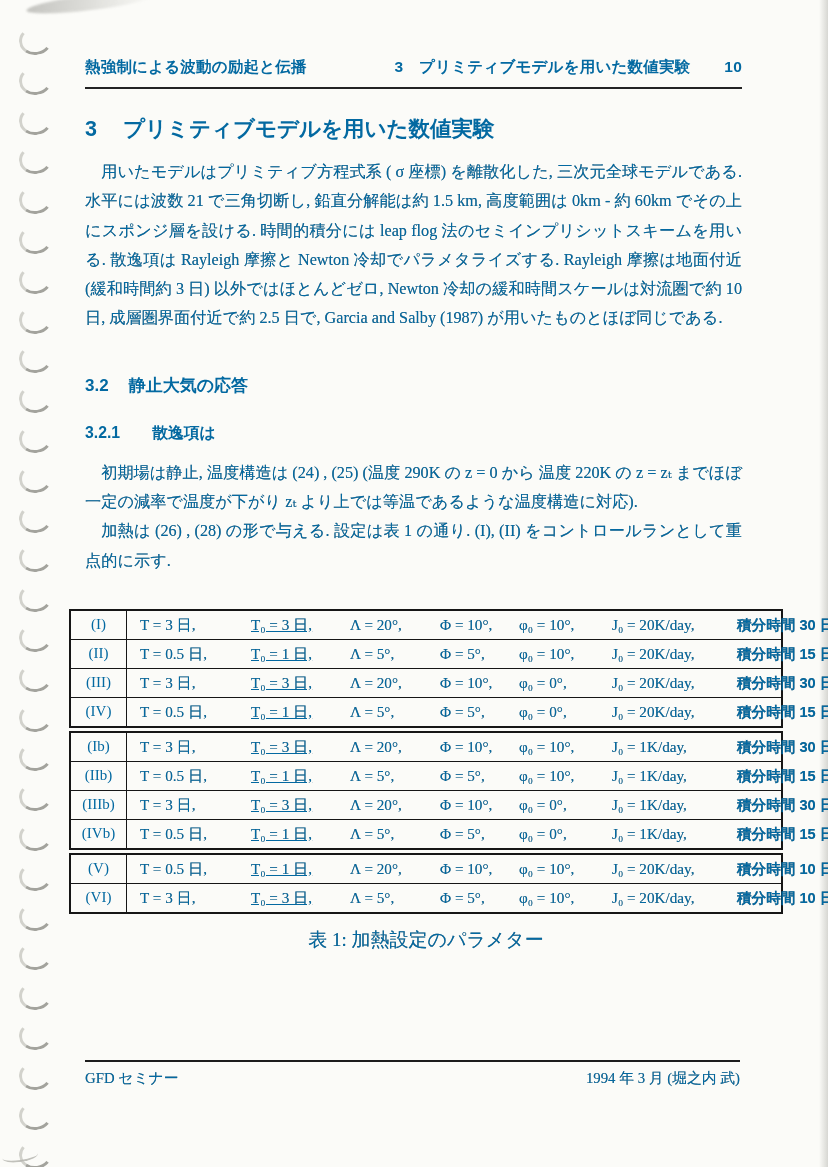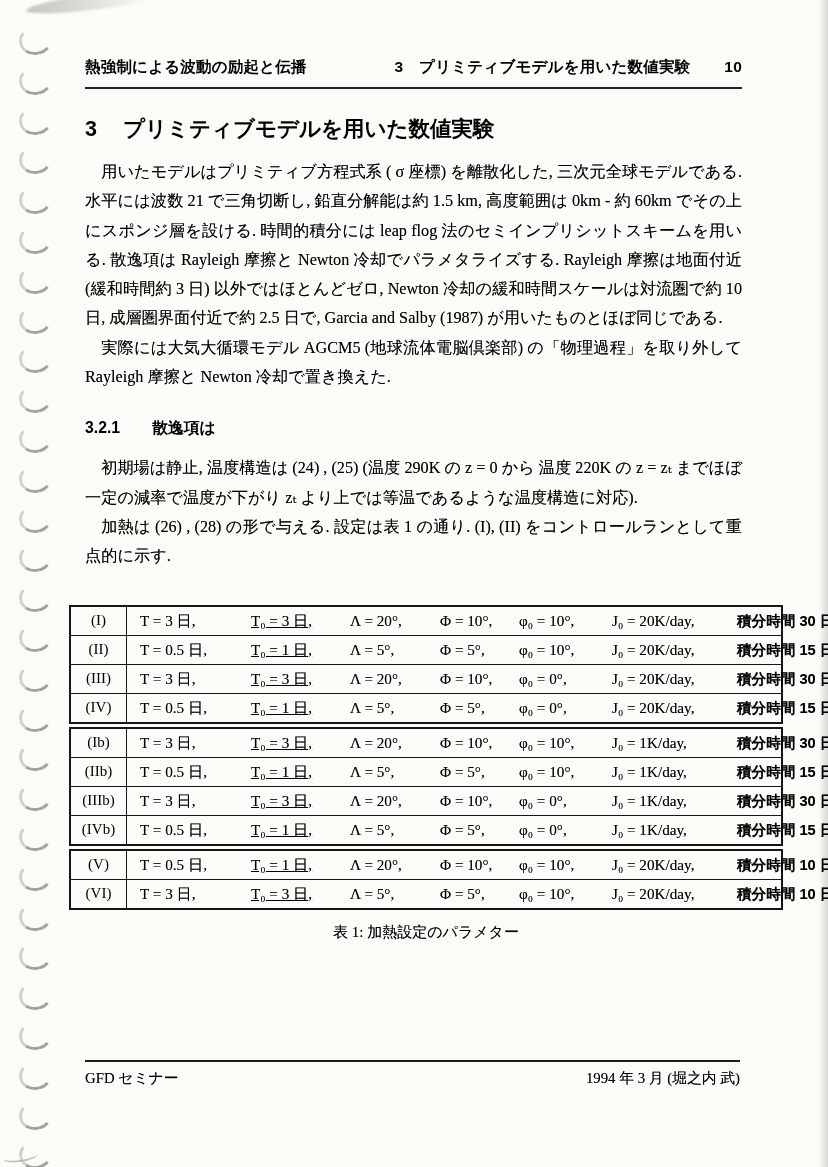--- a/index.html
+++ b/index.html
@@ -1,19 +1,19 @@
 <!DOCTYPE html>
 <html><head>
 <meta charset="utf-8">
 <style>
   html,body{margin:0;padding:0;background:#6f6f6f;}
   .page{
     position:relative;width:828px;height:1167px;margin:0 auto;
     background:#fbfbf8;overflow:hidden;
-    font-family:"Liberation Serif","DejaVu Serif",serif;color:#000000;
+    font-family:"Liberation Serif","DejaVu Serif",serif;color:#0369a1;
   }
   
   .edge-right{position:absolute;right:0;top:0;width:9px;height:100%;
     background:linear-gradient(to right,rgba(0,0,0,0),rgba(120,120,112,.28));}
   .smudge-top{position:absolute;left:26px;top:-5px;width:130px;height:15px;
     background:linear-gradient(100deg,#8d8d88,#c9c9c4 55%,rgba(255,255,255,0));
     opacity:.5;transform:rotate(-7deg);border-radius:50%;filter:blur(1px);}
   .smudge-bottom{position:absolute;left:2px;top:1150px;width:36px;height:10px;
     border-radius:50%;border-bottom:2px solid #b3b3ad;opacity:.8;transform:rotate(-8deg);}
   .holes{position:absolute;left:0;top:0;width:70px;height:100%;}
@@ -45,21 +45,21 @@
   .t-row:first-child{border-top:none;}
   .t-label{flex:0 0 55px;border-right:1.7px solid #161616;
     display:flex;align-items:center;justify-content:center;
     font-size:15px;padding:2px 0;}
   .t-cells{flex:1;display:flex;align-items:baseline;padding:3px 4px 3px 13px;
     font-size:15.2px;line-height:21px;text-shadow:0 0 .4px rgba(0,0,0,.45);}
   .c{flex:0 0 auto;white-space:nowrap;}
   .c0{width:111px;}.c1{width:99px;text-decoration:underline;}.c2{width:90px;}.c3{width:79px;}
   .c4{width:93px;}.c5{width:125px;}
   .c6{font-family:"Liberation Sans","DejaVu Sans",sans-serif;font-weight:700;font-size:14.6px;}
-  .caption{text-align:center;margin-top:13px;font-size:15px;
+  .caption{text-align:center;margin-top:13px;font-size:19px;
     text-shadow:0 0 .4px rgba(0,0,0,.45);}
   
   .footer{position:absolute;left:85px;width:655px;top:1060px;}
   .footer-rule{height:2px;background:#1d1d1d;}
   .footer-row{display:flex;justify-content:space-between;margin-top:7px;
     font-size:14.8px;text-shadow:0 0 .4px rgba(0,0,0,.45);}
 </style>
 </head>
 <body>
 
@@ -111,22 +111,25 @@
     </div>
     <div class="header-rule"></div>
 
     <div class="sec-heading">
       <span>3</span>
       <span>プリミティブモデルを用いた数値実験</span>
     </div>
 
 
     <p class="body lead">用いたモデルはプリミティブ方程式系 ( σ 座標) を離散化した, 三次元全球モデルである. 水平には波数 21 で三角切断し, 鉛直分解能は約 1.5 km, 高度範囲は 0km - 約 60km でその上にスポンジ層を設ける. 時間的積分には leap flog 法のセミインプリシットスキームを用いる. 散逸項は Rayleigh 摩擦と Newton 冷却でパラメタライズする. Rayleigh 摩擦は地面付近 (緩和時間約 3 日) 以外ではほとんどゼロ, Newton 冷却の緩和時間スケールは対流圏で約 10 日, 成層圏界面付近で約 2.5 日で, Garcia and Salby (1987) が用いたものとほぼ同じである.</p>
-    <p class="body">実際には大気大循環モデル AGCM5 (地球流体電脳倶楽部) の「物理過程」を取り外して Rayleigh 摩擦と Newton 冷却で置き換えた.</p>
-
+
+    <div class="sub-heading response">
+      <span>3.2</span>
+      <span>静止大気の応答</span>
+    </div>
 
     <div class="subsub-heading">
       <span>3.2.1</span>
       <span>散逸項は</span>
     </div>
 
     <p class="body lead">初期場は静止, 温度構造は (24) , (25) (温度 290K の z = 0 から 温度 220K の z = zₜ までほぼ一定の減率で温度が下がり zₜ より上では等温であるような温度構造に対応).</p>
     <p class="body">加熱は (26) , (28) の形で与える. 設定は表 1 の通り. (I), (II) をコントロールランとして重点的に示す.</p>
 
     <div class="table-wrap">

